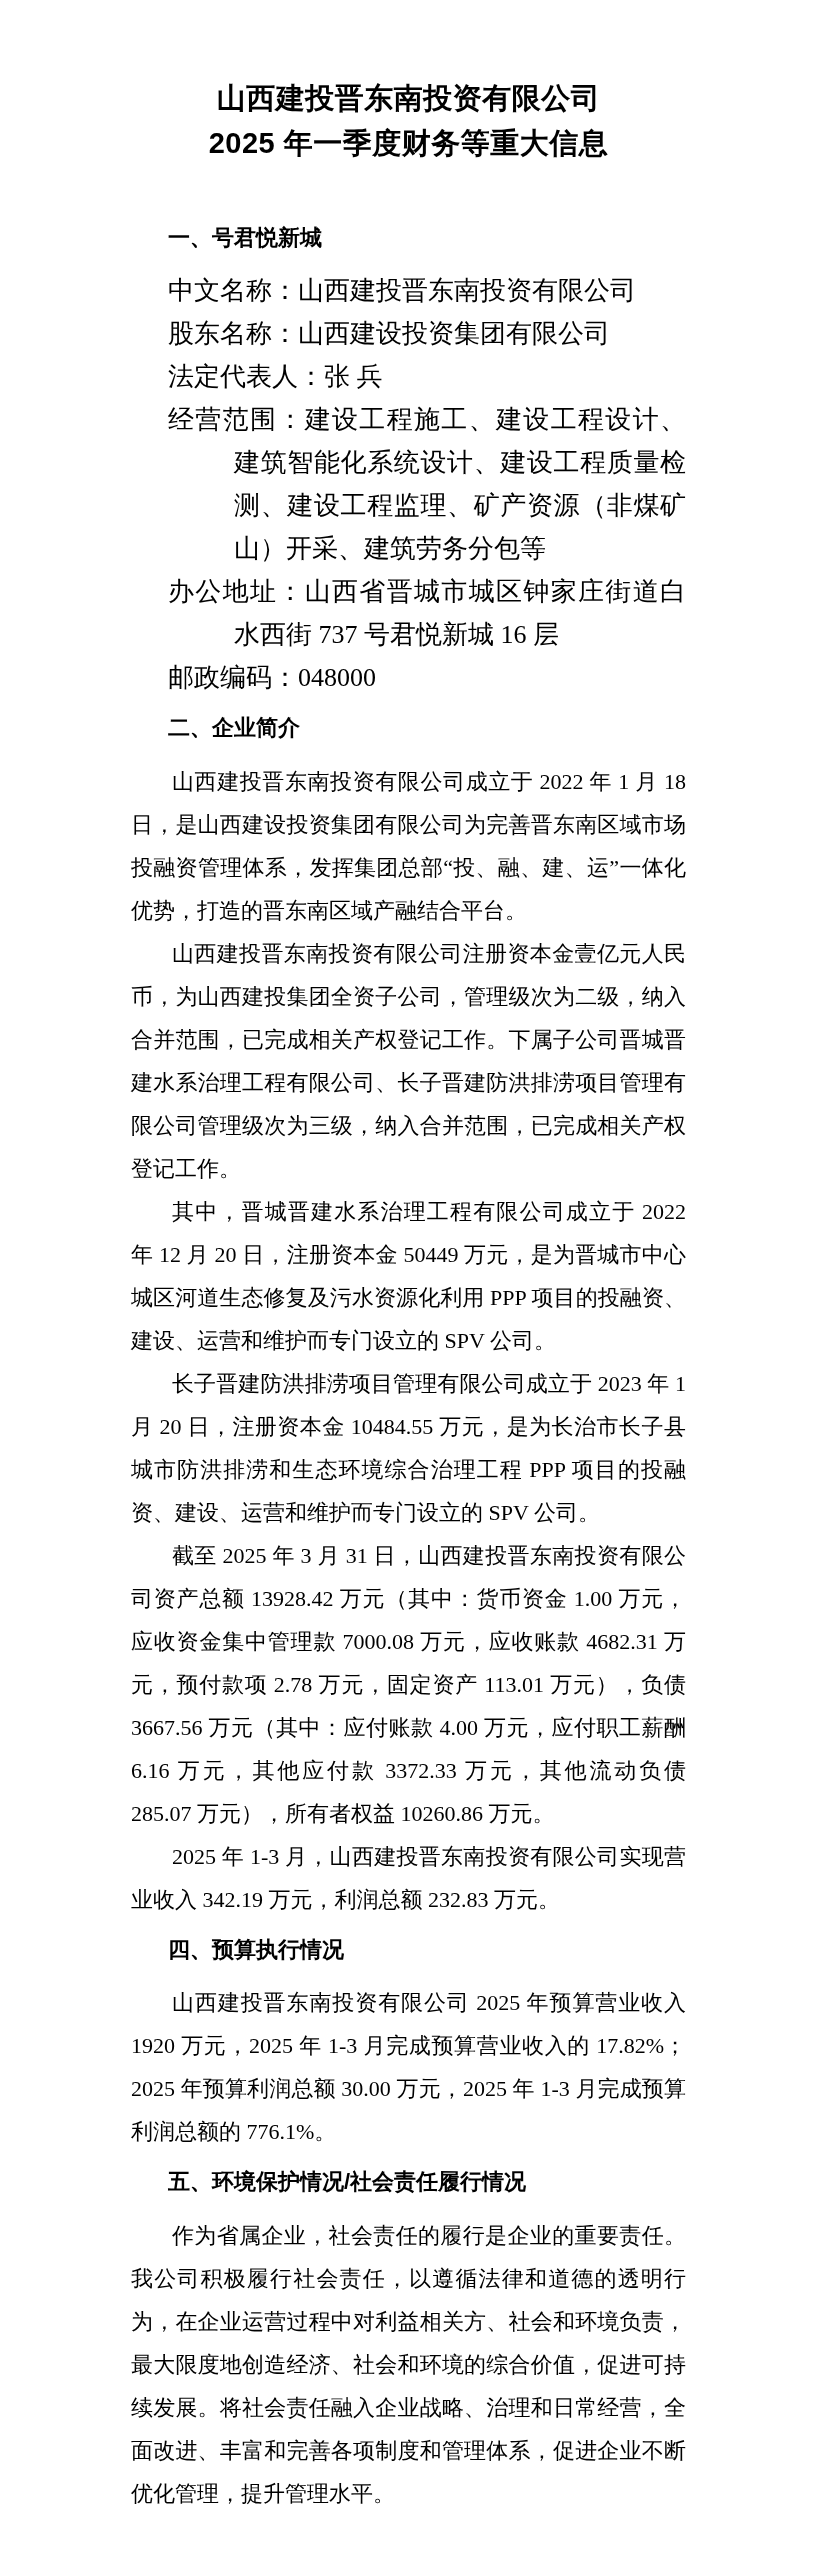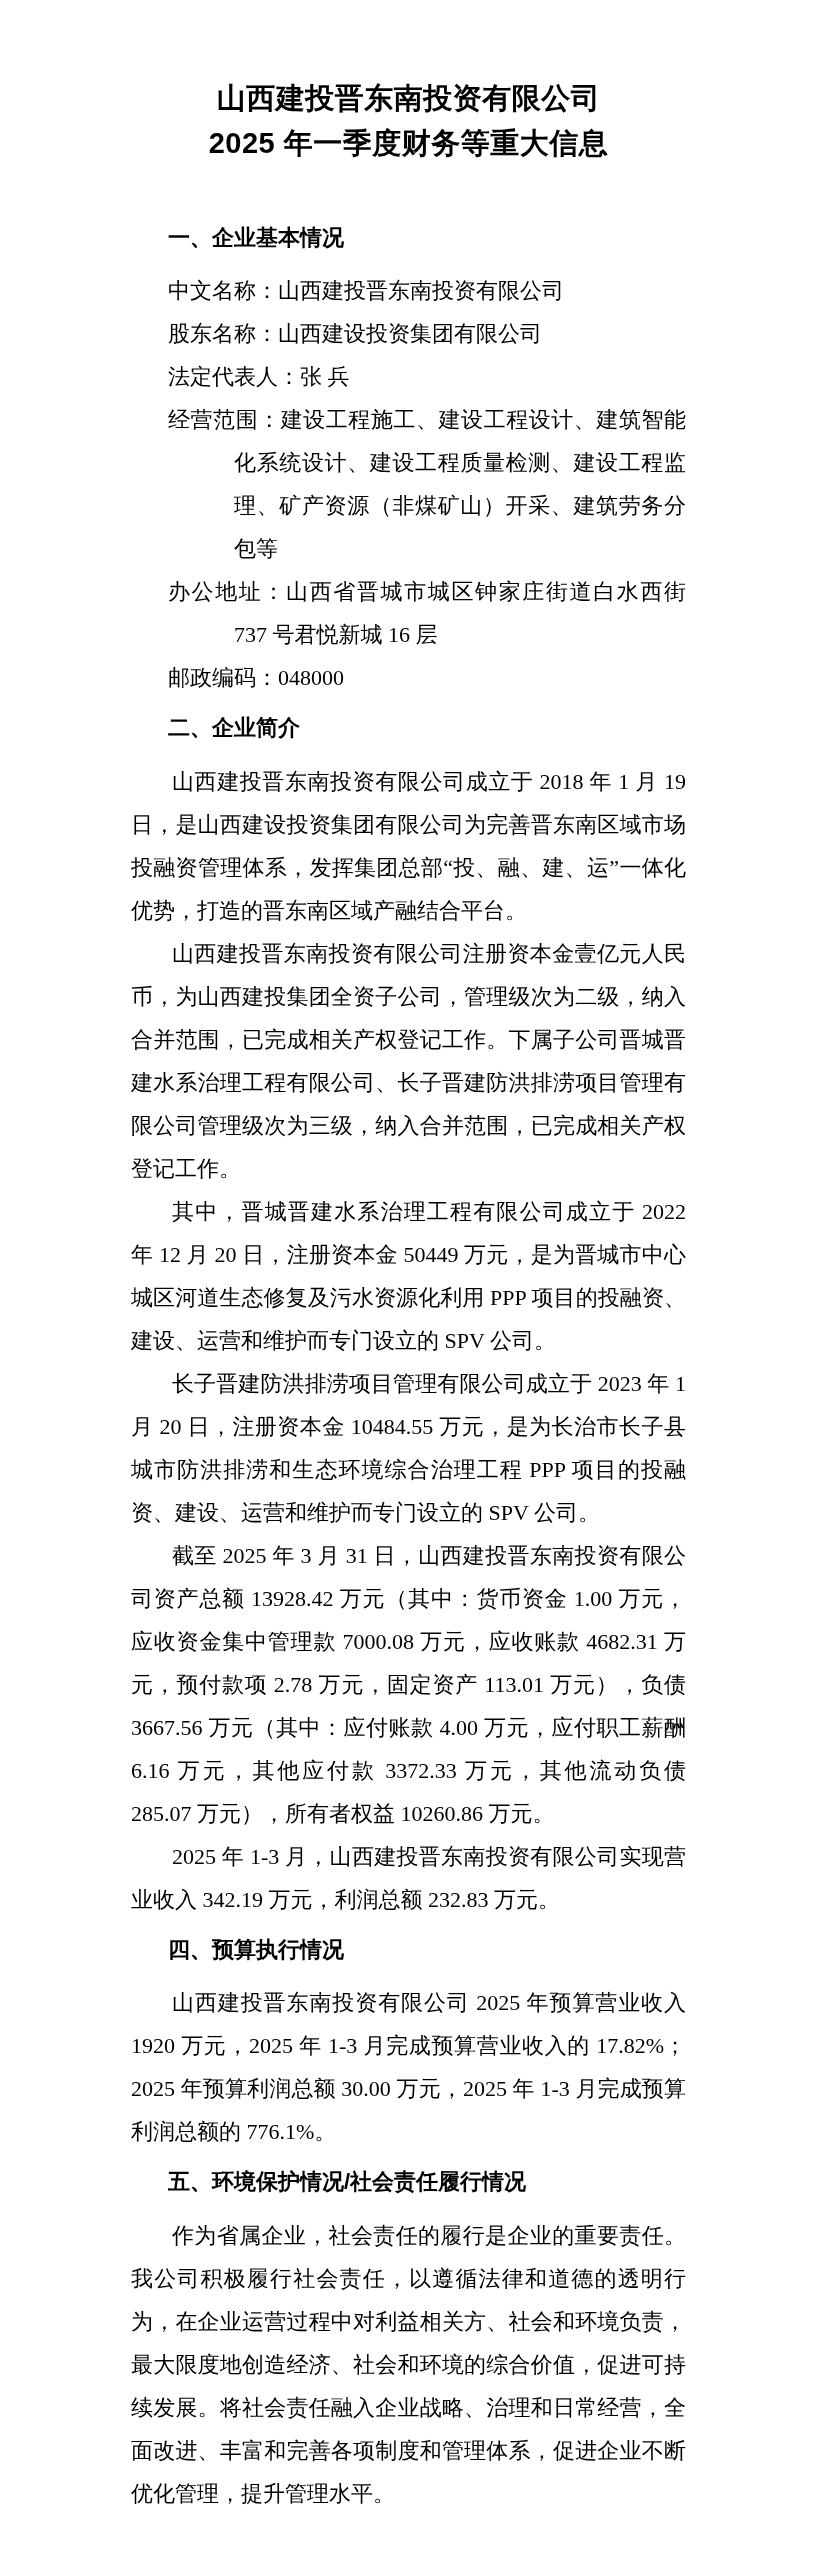--- a/index.html
+++ b/index.html
@@ -32,21 +32,21 @@
   }
   .sec-heading {
     font-family: "Liberation Sans", "DejaVu Sans", sans-serif;
     font-weight: bold;
     font-size: 22px;
     line-height: 43px;
     margin: 7.2px 0 10.3px 0;
     padding-left: 37px;
   }
   .info-item {
-    font-size: 22px;
+    font-size: 26px;
     line-height: 43px;
     padding-left: 103px;
     text-indent: -66px;
     text-align: justify;
     margin: 0;
   }
   .body-par {
     font-size: 22px;
     line-height: 43px;
     text-indent: 41px;
@@ -57,32 +57,32 @@
 </head>
 <body>
 
 <div class="page">
 
   <h1 class="doc-title">
     <span class="title-line">山西建投晋东南投资有限公司</span>
     <span class="title-line">2025 年一季度财务等重大信息</span>
   </h1>
 
-  <h2 class="sec-heading">一、企业基本情况</h2>
+  <h2 class="sec-heading">一、号君悦新城</h2>
 
   <p class="info-item"><span>中文名称：</span><span>山西建投晋东南投资有限公司</span></p>
   <p class="info-item"><span>股东名称：</span><span>山西建设投资集团有限公司</span></p>
   <p class="info-item"><span>法定代表人：</span><span>张 兵</span></p>
   <p class="info-item"><span>经营范围：</span><span>建设工程施工、建设工程设计、建筑智能化系统设计、建设工程质量检测、建设工程监理、矿产资源（非煤矿山）开采、建筑劳务分包等</span></p>
   <p class="info-item"><span>办公地址：</span><span>山西省晋城市城区钟家庄街道白水西街 737 号君悦新城 16 层</span></p>
   <p class="info-item"><span>邮政编码：</span><span>048000</span></p>
 
   <h2 class="sec-heading">二、企业简介</h2>
 
-  <p class="body-par">山西建投晋东南投资有限公司成立于 2018 年 1 月 19 日，是山西建设投资集团有限公司为完善晋东南区域市场投融资管理体系，发挥集团总部“投、融、建、运”一体化优势，打造的晋东南区域产融结合平台。</p>
+  <p class="body-par">山西建投晋东南投资有限公司成立于 2022 年 1 月 18 日，是山西建设投资集团有限公司为完善晋东南区域市场投融资管理体系，发挥集团总部“投、融、建、运”一体化优势，打造的晋东南区域产融结合平台。</p>
   <p class="body-par">山西建投晋东南投资有限公司注册资本金壹亿元人民币，为山西建投集团全资子公司，管理级次为二级，纳入合并范围，已完成相关产权登记工作。下属子公司晋城晋建水系治理工程有限公司、长子晋建防洪排涝项目管理有限公司管理级次为三级，纳入合并范围，已完成相关产权登记工作。</p>
   <p class="body-par">其中，晋城晋建水系治理工程有限公司成立于 2022 年 12 月 20 日，注册资本金 50449 万元，是为晋城市中心城区河道生态修复及污水资源化利用 PPP 项目的投融资、建设、运营和维护而专门设立的 SPV 公司。</p>
   <p class="body-par">长子晋建防洪排涝项目管理有限公司成立于 2023 年 1 月 20 日，注册资本金 10484.55 万元，是为长治市长子县城市防洪排涝和生态环境综合治理工程 PPP 项目的投融资、建设、运营和维护而专门设立的 SPV 公司。</p>
 
 
   <p class="body-par">截至 2025 年 3 月 31 日，山西建投晋东南投资有限公司资产总额 13928.42 万元（其中：货币资金 1.00 万元，应收资金集中管理款 7000.08 万元，应收账款 4682.31 万元，预付款项 2.78 万元，固定资产 113.01 万元），负债 3667.56 万元（其中：应付账款 4.00 万元，应付职工薪酬 6.16 万元，其他应付款 3372.33 万元，其他流动负债 285.07 万元），所有者权益 10260.86 万元。</p>
   <p class="body-par">2025 年 1-3 月，山西建投晋东南投资有限公司实现营业收入 342.19 万元，利润总额 232.83 万元。</p>
 
   <h2 class="sec-heading">四、预算执行情况</h2>
 

